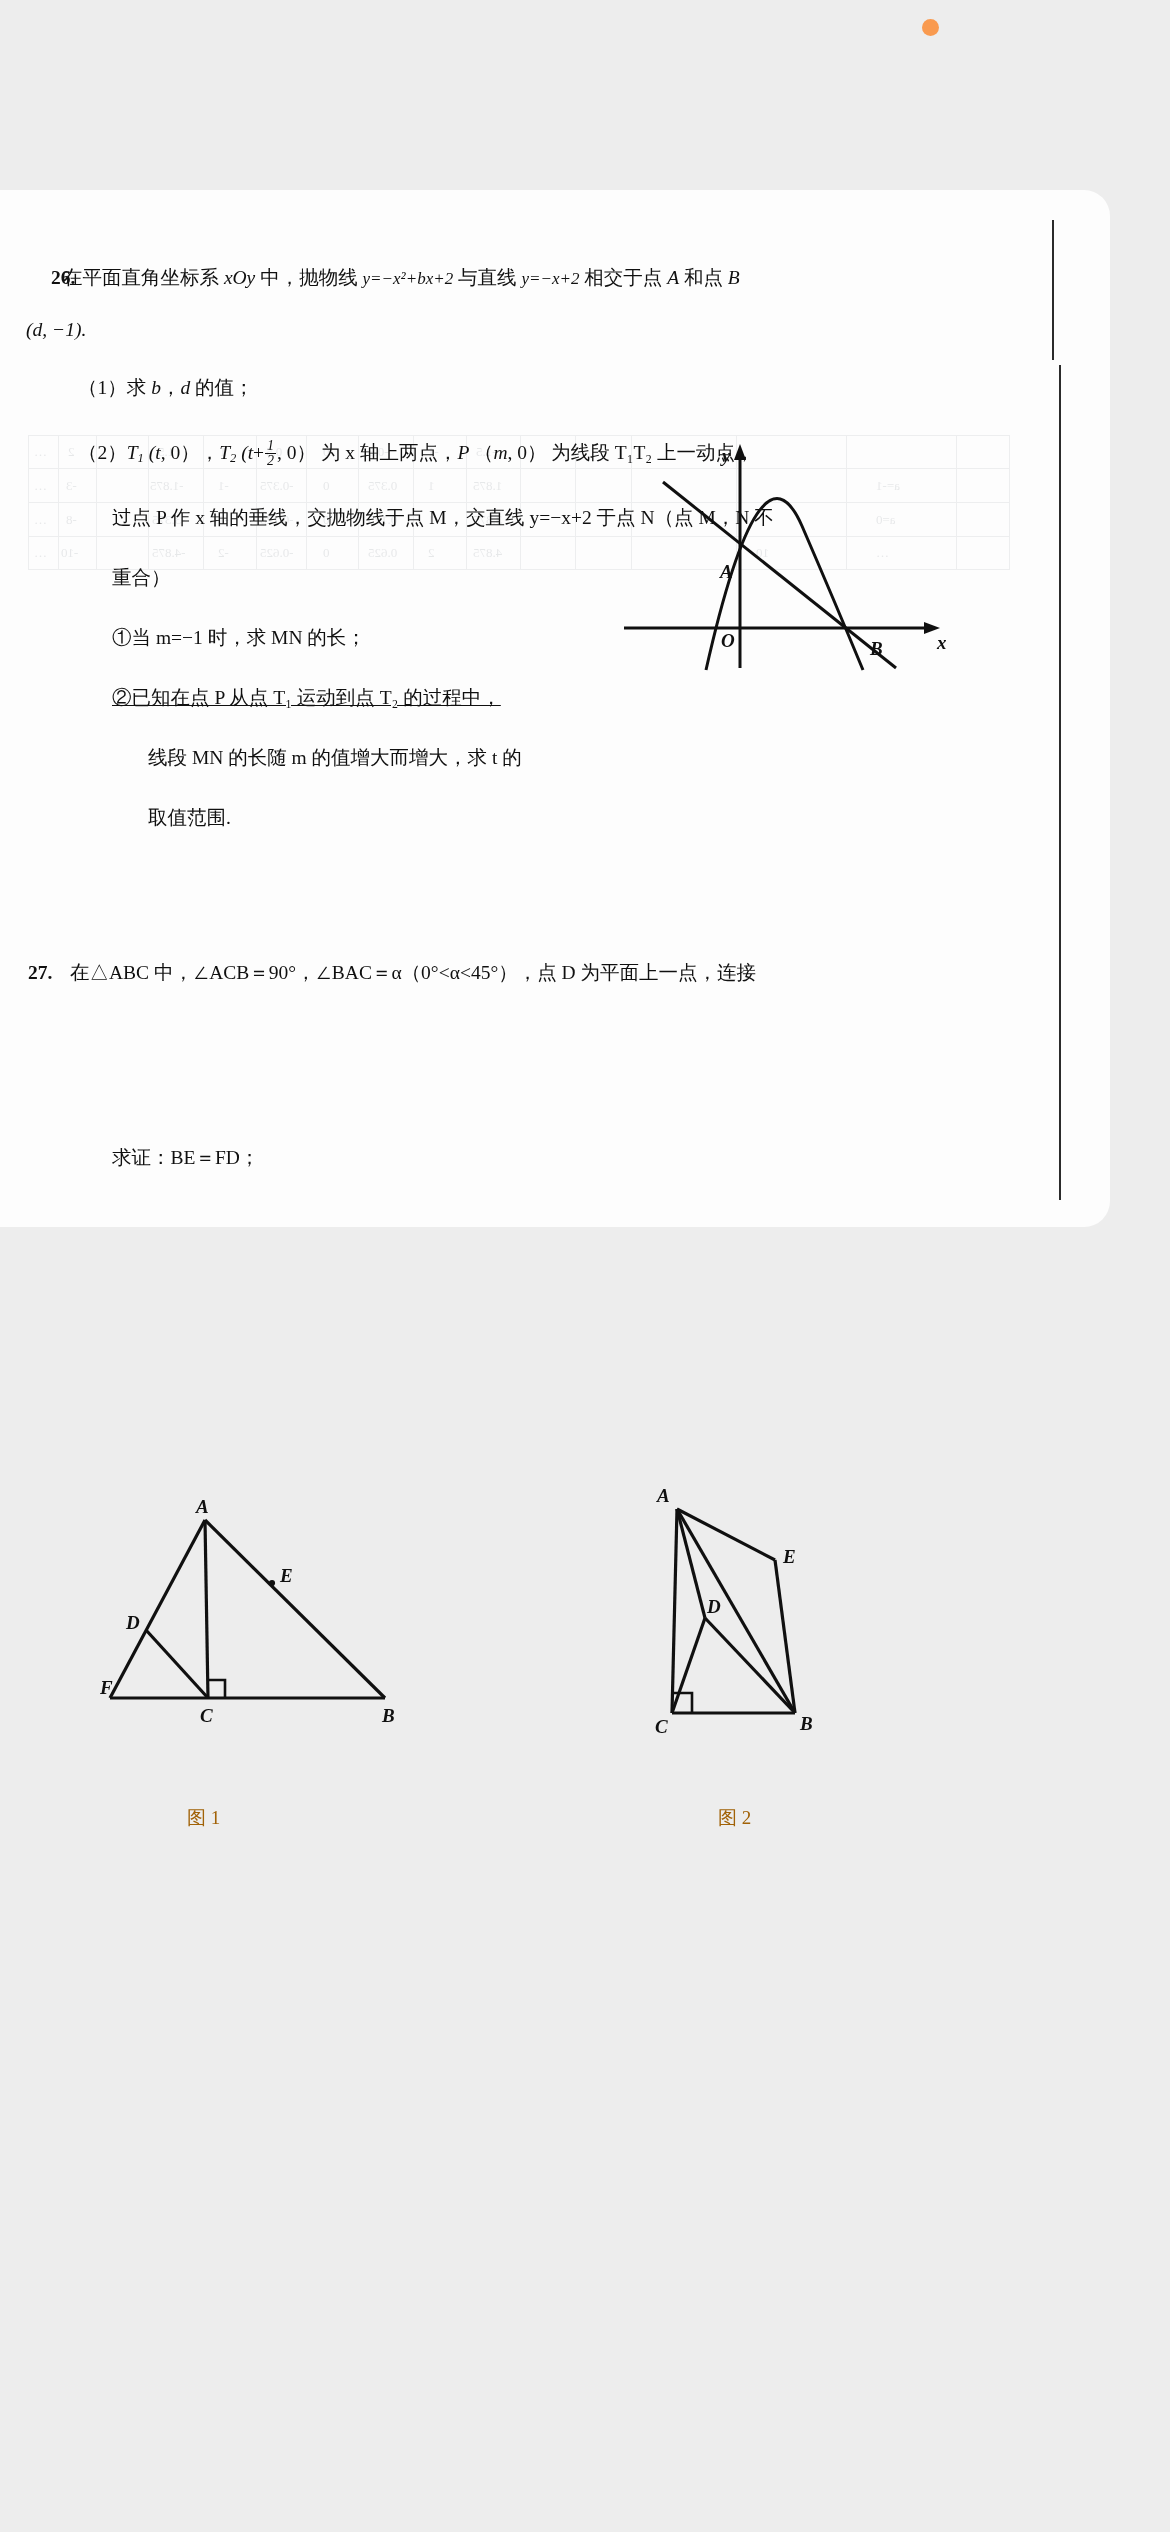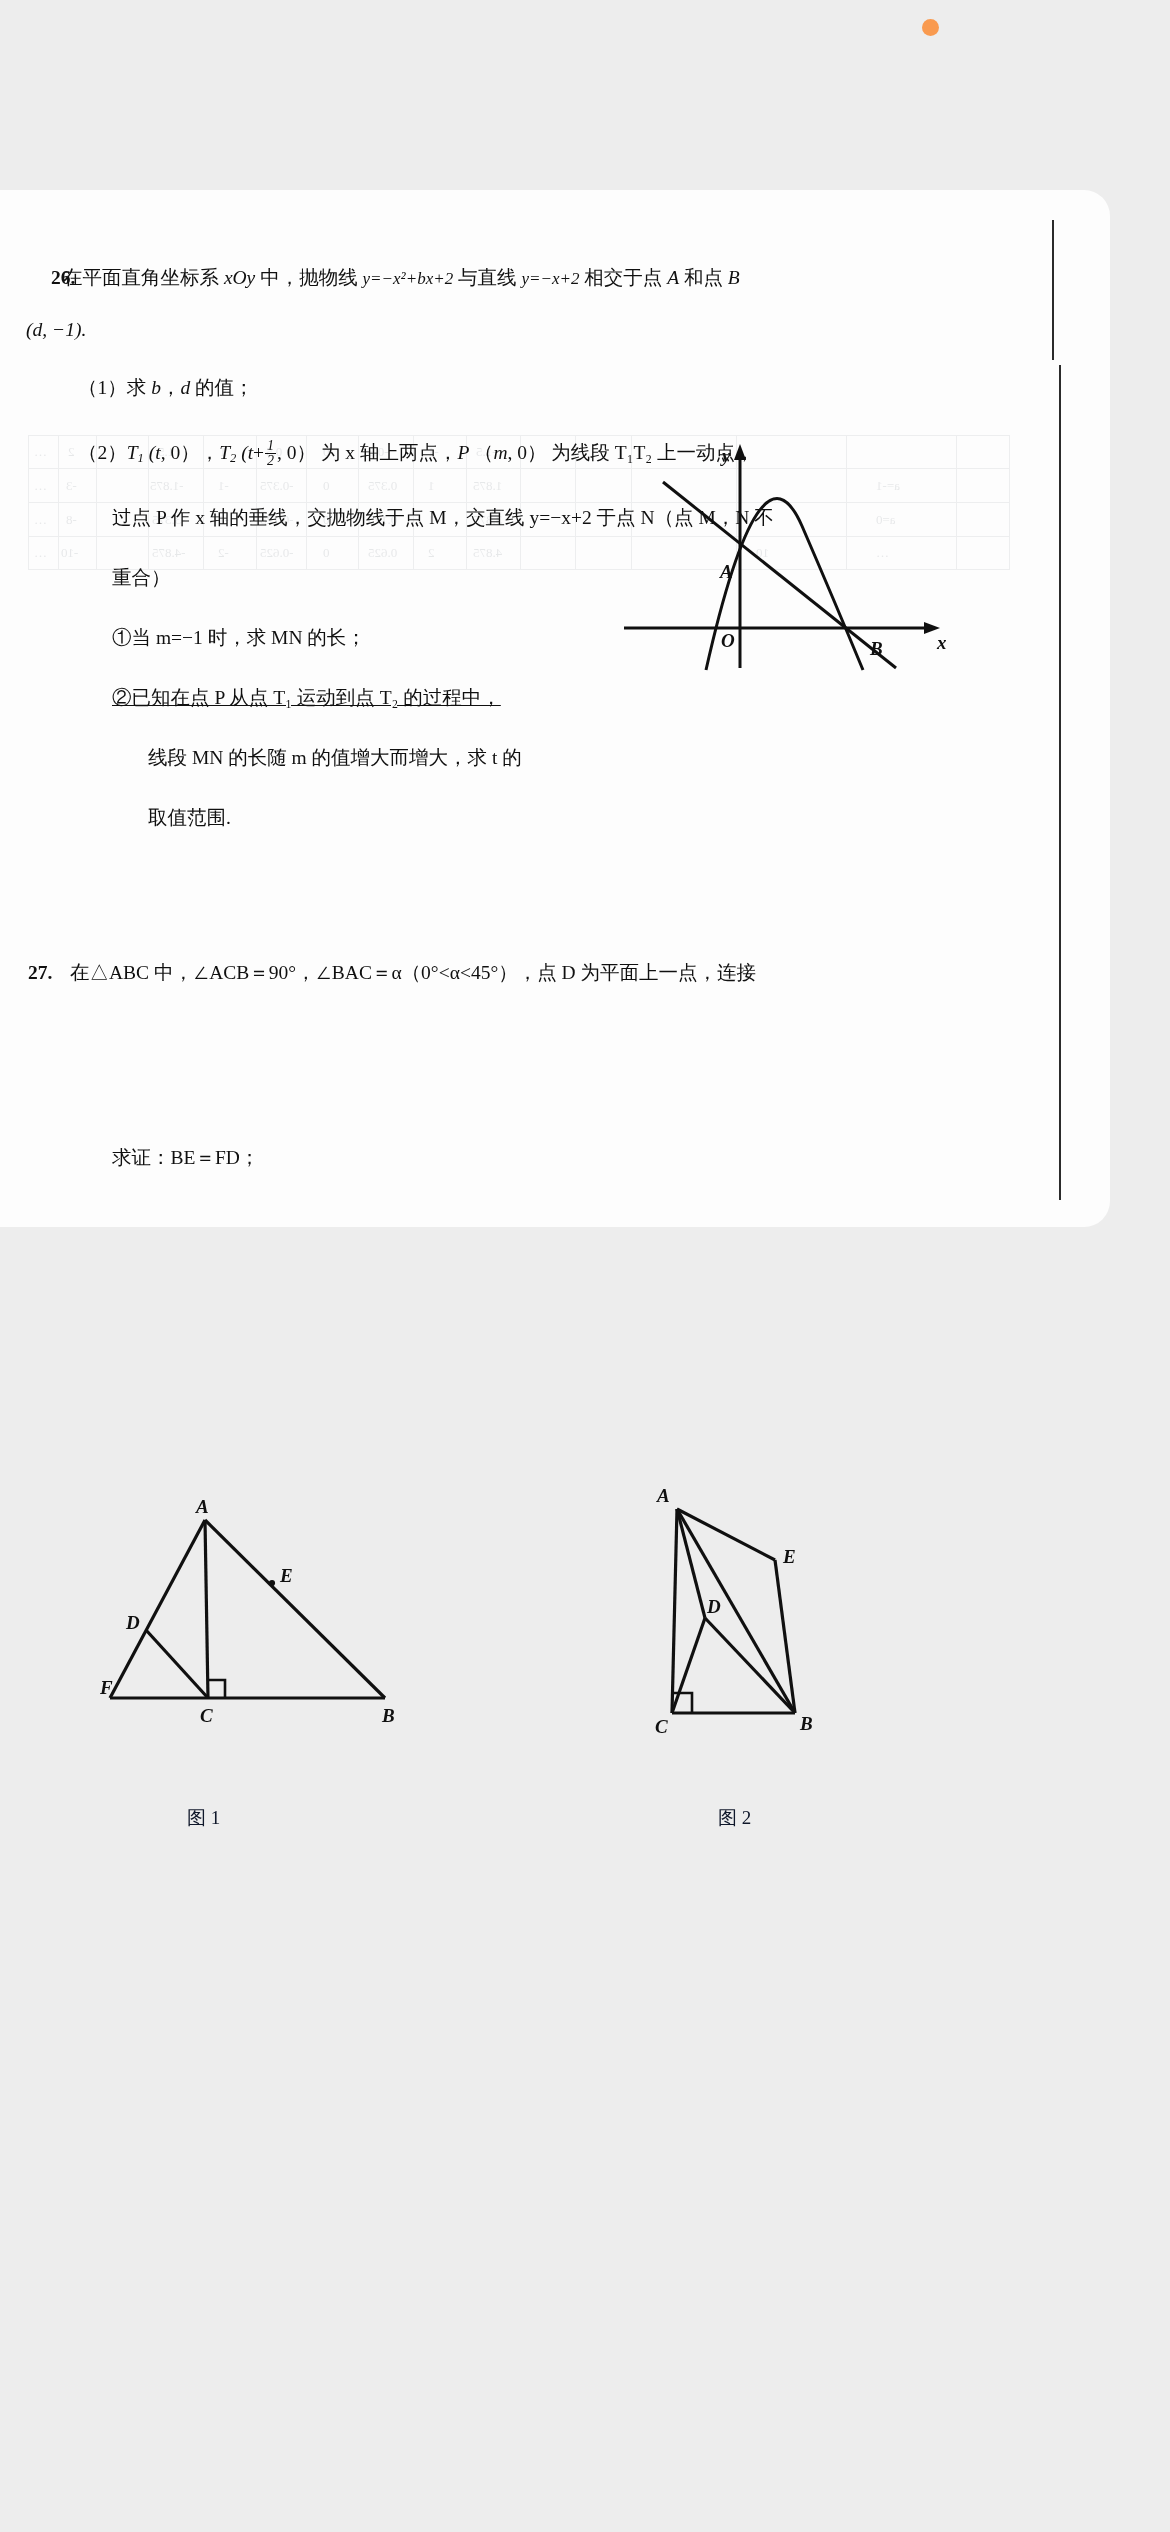--- a/index.html
+++ b/index.html
@@ -50,21 +50,21 @@
     display:inline-block;vertical-align:middle;
     text-align:center;font-size:14px;line-height:1.02;
     font-style:italic;margin:0 1px;position:relative;top:-1px;
   }
   .frac .num{display:block;border-bottom:1.3px solid #101010;padding:0 2px;}
   .frac .den{display:block;padding:0 2px;}
   
   .figwrap{position:absolute;}
   .figlabel{
     position:absolute;font-family:"Liberation Serif",serif;
-    font-size:19px;color:#0f172a;
+    font-size:19px;color:#a16207;
   }
   svg{display:block;overflow:visible;}
   .ptb{font-family:"Liberation Serif",serif;font-style:italic;font-weight:bold;font-size:19px;fill:#101010;}
 </style>
 </head>
 <body>
 
 <div id="status-bar">
   <div id="notif-dot"></div>
 </div>

